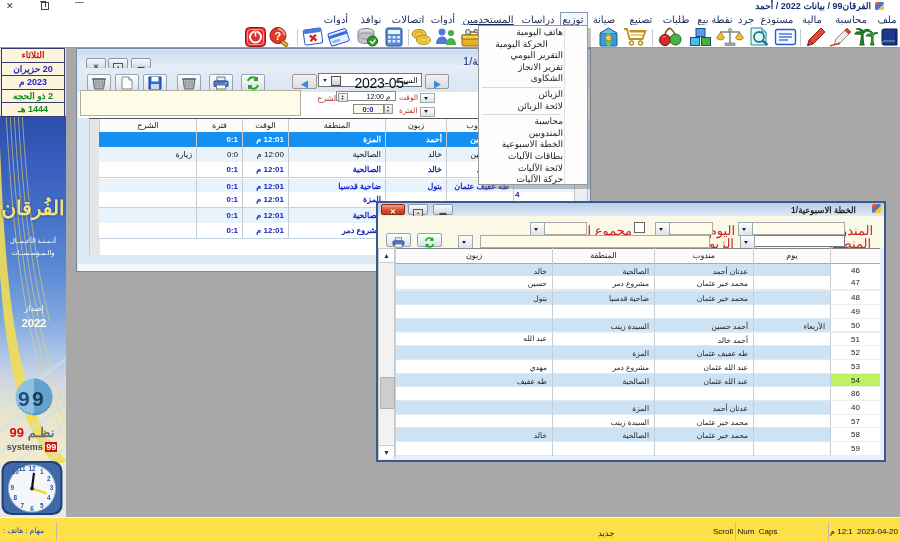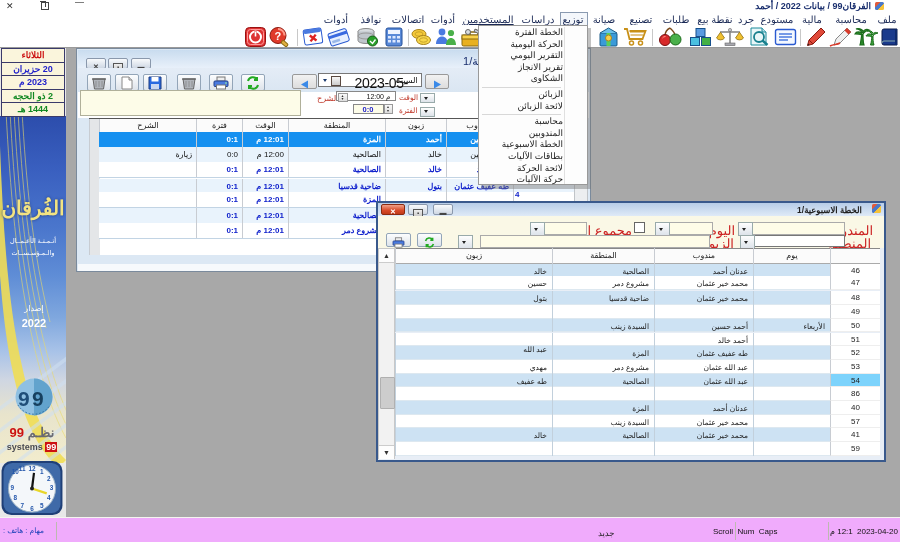--- a/index.html
+++ b/index.html
@@ -414,21 +414,21 @@
  <div class="a" style="left:497px;top:69px;width:14px;height:136px;background:#eceef0;border:1px solid #c0c4c8;box-sizing:border-box"></div>
  <div class="a" style="left:1px;top:215px;width:512px;height:7px;background:#f6f9fc"></div>
 </div>
 
 <div class="a" style="left:376px;top:201px;width:510px;height:261px;background:#e8eef6;border:2px solid #39598c;box-sizing:border-box">
  <div class="a" style="left:0;top:0;width:506px;height:13px;background:linear-gradient(#b7cde8,#dfeaf7)"></div>
  <div class="a" style="left:3px;top:0.5px;width:24px;height:11px;background:linear-gradient(#f0a088,#d84a28 60%,#c03a1a);border:1px solid #8a2a10;border-radius:2px;box-sizing:border-box;text-align:center;line-height:8px"><span style="font-size:7px;font-weight:bold;color:#fff">✕</span></div>
  <div class="w1btn" style="left:30px;top:0.5px;height:11px"><span style="font-size:6px;color:#444;border:1px solid #555;padding:0 2.5px;background:linear-gradient(#eee,#ccc)">▪</span></div>
  <div class="w1btn" style="left:55px;top:0.5px;height:11px"><span style="font-size:7px;font-weight:bold;color:#444">▬</span></div>
  <div class="a" style="right:3px;top:1px;width:9px;height:9px;background:linear-gradient(135deg,#e05a3a 30%,#4a78c8 30% 60%,#f5c23a 60%);border-radius:1.5px"></div>
- <div class="a" style="right:22px;top:2px;font-size:8.5px;color:#222;font-weight:bold;direction:rtl">الخطة الاسبوعية/1</div>
+ <div class="a" style="right:28px;top:2px;font-size:8.5px;color:#222;font-weight:bold;direction:rtl">الخطة الاسبوعية/1</div>
  <div class="a" style="left:0;top:13px;width:506px;height:32px;background:#faf8e6"></div>
  <div class="w2lab" style="right:11px;top:20px">المندوب</div>
  <div class="combo2" style="left:373px;top:19px;width:92px"></div>
  <div class="ddb" style="left:360px;top:19px;height:12px">
       <div class="dd" style="left:3px;top:4.5px"></div>
     </div>
  <div class="w2lab" style="right:149px;top:20px">اليوم</div>
  <div class="combo2" style="left:290px;top:19px;width:43px"></div>
  <div class="ddb" style="left:277px;top:19px;height:12px">
       <div class="dd" style="left:3px;top:4.5px"></div>
@@ -519,32 +519,32 @@
   <div class="a" style="left:375px;top:129.5px;width:1px;height:13.7px;background:#c2d0dc"></div>
   <div class="gcell" style="left:276px;top:132.5px;width:94px;font-size:7.5px;color:#222">أحمد خالد</div>
   <div class="a" style="left:17px;top:143.2px;width:435px;height:13.7px;background:#cde2f3;border-bottom:1px solid #dde8f0;box-sizing:border-box"></div>
   <div class="a" style="left:452px;top:143.2px;width:50px;height:13.7px;background:#fff;border-bottom:1px solid #eee;border-left:1px solid #c8ccd2;box-sizing:border-box;font-size:8px;color:#222;text-align:center;line-height:13.7px">52</div>
   <div class="a" style="left:17px;top:143.2px;width:1px;height:13.7px;background:#c2d0dc"></div>
   <div class="a" style="left:174px;top:143.2px;width:1px;height:13.7px;background:#c2d0dc"></div>
   <div class="a" style="left:276px;top:143.2px;width:1px;height:13.7px;background:#c2d0dc"></div>
   <div class="a" style="left:375px;top:143.2px;width:1px;height:13.7px;background:#c2d0dc"></div>
   <div class="gcell" style="left:276px;top:146.2px;width:94px;font-size:7.5px;color:#222">طه عفيف عثمان</div>
   <div class="gcell" style="left:174px;top:146.2px;width:97px;font-size:7.5px;color:#222">المزة</div>
-  <div class="gcell" style="left:17px;top:142px;width:152px;font-size:7.5px;color:#222">عبد الله</div>
+  <div class="gcell" style="left:17px;top:131px;width:152px;font-size:7.5px;color:#222">عبد الله</div>
   <div class="a" style="left:17px;top:156.9px;width:435px;height:13.7px;background:#ffffff;border-bottom:1px solid #dde8f0;box-sizing:border-box"></div>
   <div class="a" style="left:452px;top:156.9px;width:50px;height:13.7px;background:#fff;border-bottom:1px solid #eee;border-left:1px solid #c8ccd2;box-sizing:border-box;font-size:8px;color:#222;text-align:center;line-height:13.7px">53</div>
   <div class="a" style="left:17px;top:156.9px;width:1px;height:13.7px;background:#c2d0dc"></div>
   <div class="a" style="left:174px;top:156.9px;width:1px;height:13.7px;background:#c2d0dc"></div>
   <div class="a" style="left:276px;top:156.9px;width:1px;height:13.7px;background:#c2d0dc"></div>
   <div class="a" style="left:375px;top:156.9px;width:1px;height:13.7px;background:#c2d0dc"></div>
   <div class="gcell" style="left:276px;top:159.9px;width:94px;font-size:7.5px;color:#222">عبد الله عثمان</div>
   <div class="gcell" style="left:174px;top:159.9px;width:97px;font-size:7.5px;color:#222">مشروع دمر</div>
   <div class="gcell" style="left:17px;top:159.9px;width:152px;font-size:7.5px;color:#222">مهدي</div>
   <div class="a" style="left:17px;top:170.6px;width:435px;height:13.7px;background:#cde2f3;border-bottom:1px solid #dde8f0;box-sizing:border-box"></div>
-  <div class="a" style="left:452px;top:170.6px;width:50px;height:13.7px;background:#7dd3fc;border-bottom:1px solid #eee;border-left:1px solid #c8ccd2;box-sizing:border-box;font-size:8px;color:#222;text-align:center;line-height:13.7px">54</div>
+  <div class="a" style="left:452px;top:170.6px;width:50px;height:13.7px;background:#bef264;border-bottom:1px solid #eee;border-left:1px solid #c8ccd2;box-sizing:border-box;font-size:8px;color:#222;text-align:center;line-height:13.7px">54</div>
   <div class="a" style="left:17px;top:170.6px;width:1px;height:13.7px;background:#c2d0dc"></div>
   <div class="a" style="left:174px;top:170.6px;width:1px;height:13.7px;background:#c2d0dc"></div>
   <div class="a" style="left:276px;top:170.6px;width:1px;height:13.7px;background:#c2d0dc"></div>
   <div class="a" style="left:375px;top:170.6px;width:1px;height:13.7px;background:#c2d0dc"></div>
   <div class="gcell" style="left:276px;top:173.6px;width:94px;font-size:7.5px;color:#222">عبد الله عثمان</div>
   <div class="gcell" style="left:174px;top:173.6px;width:97px;font-size:7.5px;color:#222">الصالحية</div>
   <div class="gcell" style="left:17px;top:173.6px;width:152px;font-size:7.5px;color:#222">طه عفيف</div>
   <div class="a" style="left:17px;top:184.3px;width:435px;height:13.7px;background:#ffffff;border-bottom:1px solid #dde8f0;box-sizing:border-box"></div>
   <div class="a" style="left:452px;top:184.3px;width:50px;height:13.7px;background:#fff;border-bottom:1px solid #eee;border-left:1px solid #c8ccd2;box-sizing:border-box;font-size:8px;color:#222;text-align:center;line-height:13.7px">86</div>
   <div class="a" style="left:17px;top:184.3px;width:1px;height:13.7px;background:#c2d0dc"></div>
@@ -561,59 +561,59 @@
   <div class="gcell" style="left:174px;top:201.0px;width:97px;font-size:7.5px;color:#222">المزة</div>
   <div class="a" style="left:17px;top:211.7px;width:435px;height:13.7px;background:#ffffff;border-bottom:1px solid #dde8f0;box-sizing:border-box"></div>
   <div class="a" style="left:452px;top:211.7px;width:50px;height:13.7px;background:#fff;border-bottom:1px solid #eee;border-left:1px solid #c8ccd2;box-sizing:border-box;font-size:8px;color:#222;text-align:center;line-height:13.7px">57</div>
   <div class="a" style="left:17px;top:211.7px;width:1px;height:13.7px;background:#c2d0dc"></div>
   <div class="a" style="left:174px;top:211.7px;width:1px;height:13.7px;background:#c2d0dc"></div>
   <div class="a" style="left:276px;top:211.7px;width:1px;height:13.7px;background:#c2d0dc"></div>
   <div class="a" style="left:375px;top:211.7px;width:1px;height:13.7px;background:#c2d0dc"></div>
   <div class="gcell" style="left:276px;top:214.7px;width:94px;font-size:7.5px;color:#222">محمد خير عثمان</div>
   <div class="gcell" style="left:174px;top:214.7px;width:97px;font-size:7.5px;color:#222">السيدة زينب</div>
   <div class="a" style="left:17px;top:225.4px;width:435px;height:13.7px;background:#cde2f3;border-bottom:1px solid #dde8f0;box-sizing:border-box"></div>
-  <div class="a" style="left:452px;top:225.4px;width:50px;height:13.7px;background:#fff;border-bottom:1px solid #eee;border-left:1px solid #c8ccd2;box-sizing:border-box;font-size:8px;color:#222;text-align:center;line-height:13.7px">41</div>
+  <div class="a" style="left:452px;top:225.4px;width:50px;height:13.7px;background:#fff;border-bottom:1px solid #eee;border-left:1px solid #c8ccd2;box-sizing:border-box;font-size:8px;color:#222;text-align:center;line-height:13.7px">58</div>
   <div class="a" style="left:17px;top:225.4px;width:1px;height:13.7px;background:#c2d0dc"></div>
   <div class="a" style="left:174px;top:225.4px;width:1px;height:13.7px;background:#c2d0dc"></div>
   <div class="a" style="left:276px;top:225.4px;width:1px;height:13.7px;background:#c2d0dc"></div>
   <div class="a" style="left:375px;top:225.4px;width:1px;height:13.7px;background:#c2d0dc"></div>
   <div class="gcell" style="left:276px;top:228.4px;width:94px;font-size:7.5px;color:#222">محمد خير عثمان</div>
   <div class="gcell" style="left:174px;top:228.4px;width:97px;font-size:7.5px;color:#222">الصالحية</div>
   <div class="gcell" style="left:17px;top:228.4px;width:152px;font-size:7.5px;color:#222">خالد</div>
   <div class="a" style="left:17px;top:239.1px;width:435px;height:13.7px;background:#ffffff;border-bottom:1px solid #dde8f0;box-sizing:border-box"></div>
   <div class="a" style="left:452px;top:239.1px;width:50px;height:13.7px;background:#fff;border-bottom:1px solid #eee;border-left:1px solid #c8ccd2;box-sizing:border-box;font-size:8px;color:#222;text-align:center;line-height:13.7px">59</div>
   <div class="a" style="left:17px;top:239.1px;width:1px;height:13.7px;background:#c2d0dc"></div>
   <div class="a" style="left:174px;top:239.1px;width:1px;height:13.7px;background:#c2d0dc"></div>
   <div class="a" style="left:276px;top:239.1px;width:1px;height:13.7px;background:#c2d0dc"></div>
   <div class="a" style="left:375px;top:239.1px;width:1px;height:13.7px;background:#c2d0dc"></div>
 </div>
 
 <div class="a" style="left:481px;top:28px;width:110px;height:161px;background:rgba(120,120,120,0.45)"></div>
 <div class="a" style="left:478px;top:24.7px;width:109.5px;height:160.8px;background:#fdfdfd;border:1px solid #999;box-sizing:border-box">
  <div class="a" style="right:21.5px;top:1px;width:1px;height:157px;background:#e0e0e0"></div>
  <div style="position:absolute;left:1px;top:1.5px;width:83px">
-  <div class="mitem" style="padding-right:0;text-align:right;direction:rtl">الخطة الفترة</div>
-  <div class="mitem" style="padding-right:0;text-align:right;direction:rtl">الحركة اليومية</div>
+  <div class="mitem" style="padding-right:0;text-align:right;direction:rtl">هاتف اليومية</div>
+  <div class="mitem" style="padding-right:0;text-align:center;direction:rtl">الحركة اليومية</div>
   <div class="mitem" style="padding-right:0;text-align:right;direction:rtl">التقرير اليومي</div>
   <div class="mitem" style="padding-right:0;text-align:right;direction:rtl">تقرير الانجاز</div>
   <div class="mitem" style="padding-right:0;text-align:right;direction:rtl">الشكاوى</div>
   <div class="msep"></div>
   <div class="mitem" style="padding-right:0;text-align:right;direction:rtl">الزبائن</div>
   <div class="mitem" style="padding-right:0;text-align:right;direction:rtl">لائحة الزبائن</div>
   <div class="msep"></div>
   <div class="mitem" style="padding-right:0;text-align:right;direction:rtl">محاسبة</div>
   <div class="mitem" style="padding-right:0;text-align:right;direction:rtl">المندوبين</div>
   <div class="mitem" style="padding-right:0;direction:rtl">الخطة الاسبوعية</div>
   <div class="mitem" style="padding-right:0;text-align:right;direction:rtl">بطاقات الآليات</div>
-  <div class="mitem" style="padding-right:0;text-align:right;direction:rtl">لائحة الحركة</div>
+  <div class="mitem" style="padding-right:0;text-align:right;direction:rtl">لائحة الآليات</div>
   <div class="mitem" style="padding-right:0;text-align:right;direction:rtl">حركة الآليات</div>
  </div>
 </div>
 
-<div class="a" style="left:0;top:516.5px;width:900px;height:25.5px;background:#f0abfc;border-top:1px solid #f5f5f0">
+<div class="a" style="left:0;top:516.5px;width:900px;height:25.5px;background:#fde047;border-top:1px solid #f5f5f0">
  <div class="a" style="left:3px;top:8px;font-size:7.5px;color:#2244bb;direction:rtl">مهام : هاتف :</div>
  <div class="a" style="left:598px;top:10px;font-size:8.5px;color:#222;direction:rtl">جديد</div>
  <div class="a" style="left:713px;top:9px;font-size:8px;color:#111">Scroll&nbsp;&nbsp;Num&nbsp;&nbsp;Caps</div>
     <div class="a" style="left:830px;top:9px;font-size:8px;color:#111;direction:rtl">12:1 م</div>
  <div class="a" style="left:857px;top:9px;font-size:8px;color:#111">2023-04-20</div>
  <div class="a" style="left:735px;top:4px;width:1px;height:18px;background:#bdb9b0"></div>
  <div class="a" style="left:828px;top:4px;width:1px;height:18px;background:#bdb9b0"></div>
  <div class="a" style="left:56px;top:4px;width:1px;height:18px;background:#bdb9b0"></div>
 </div>
 

